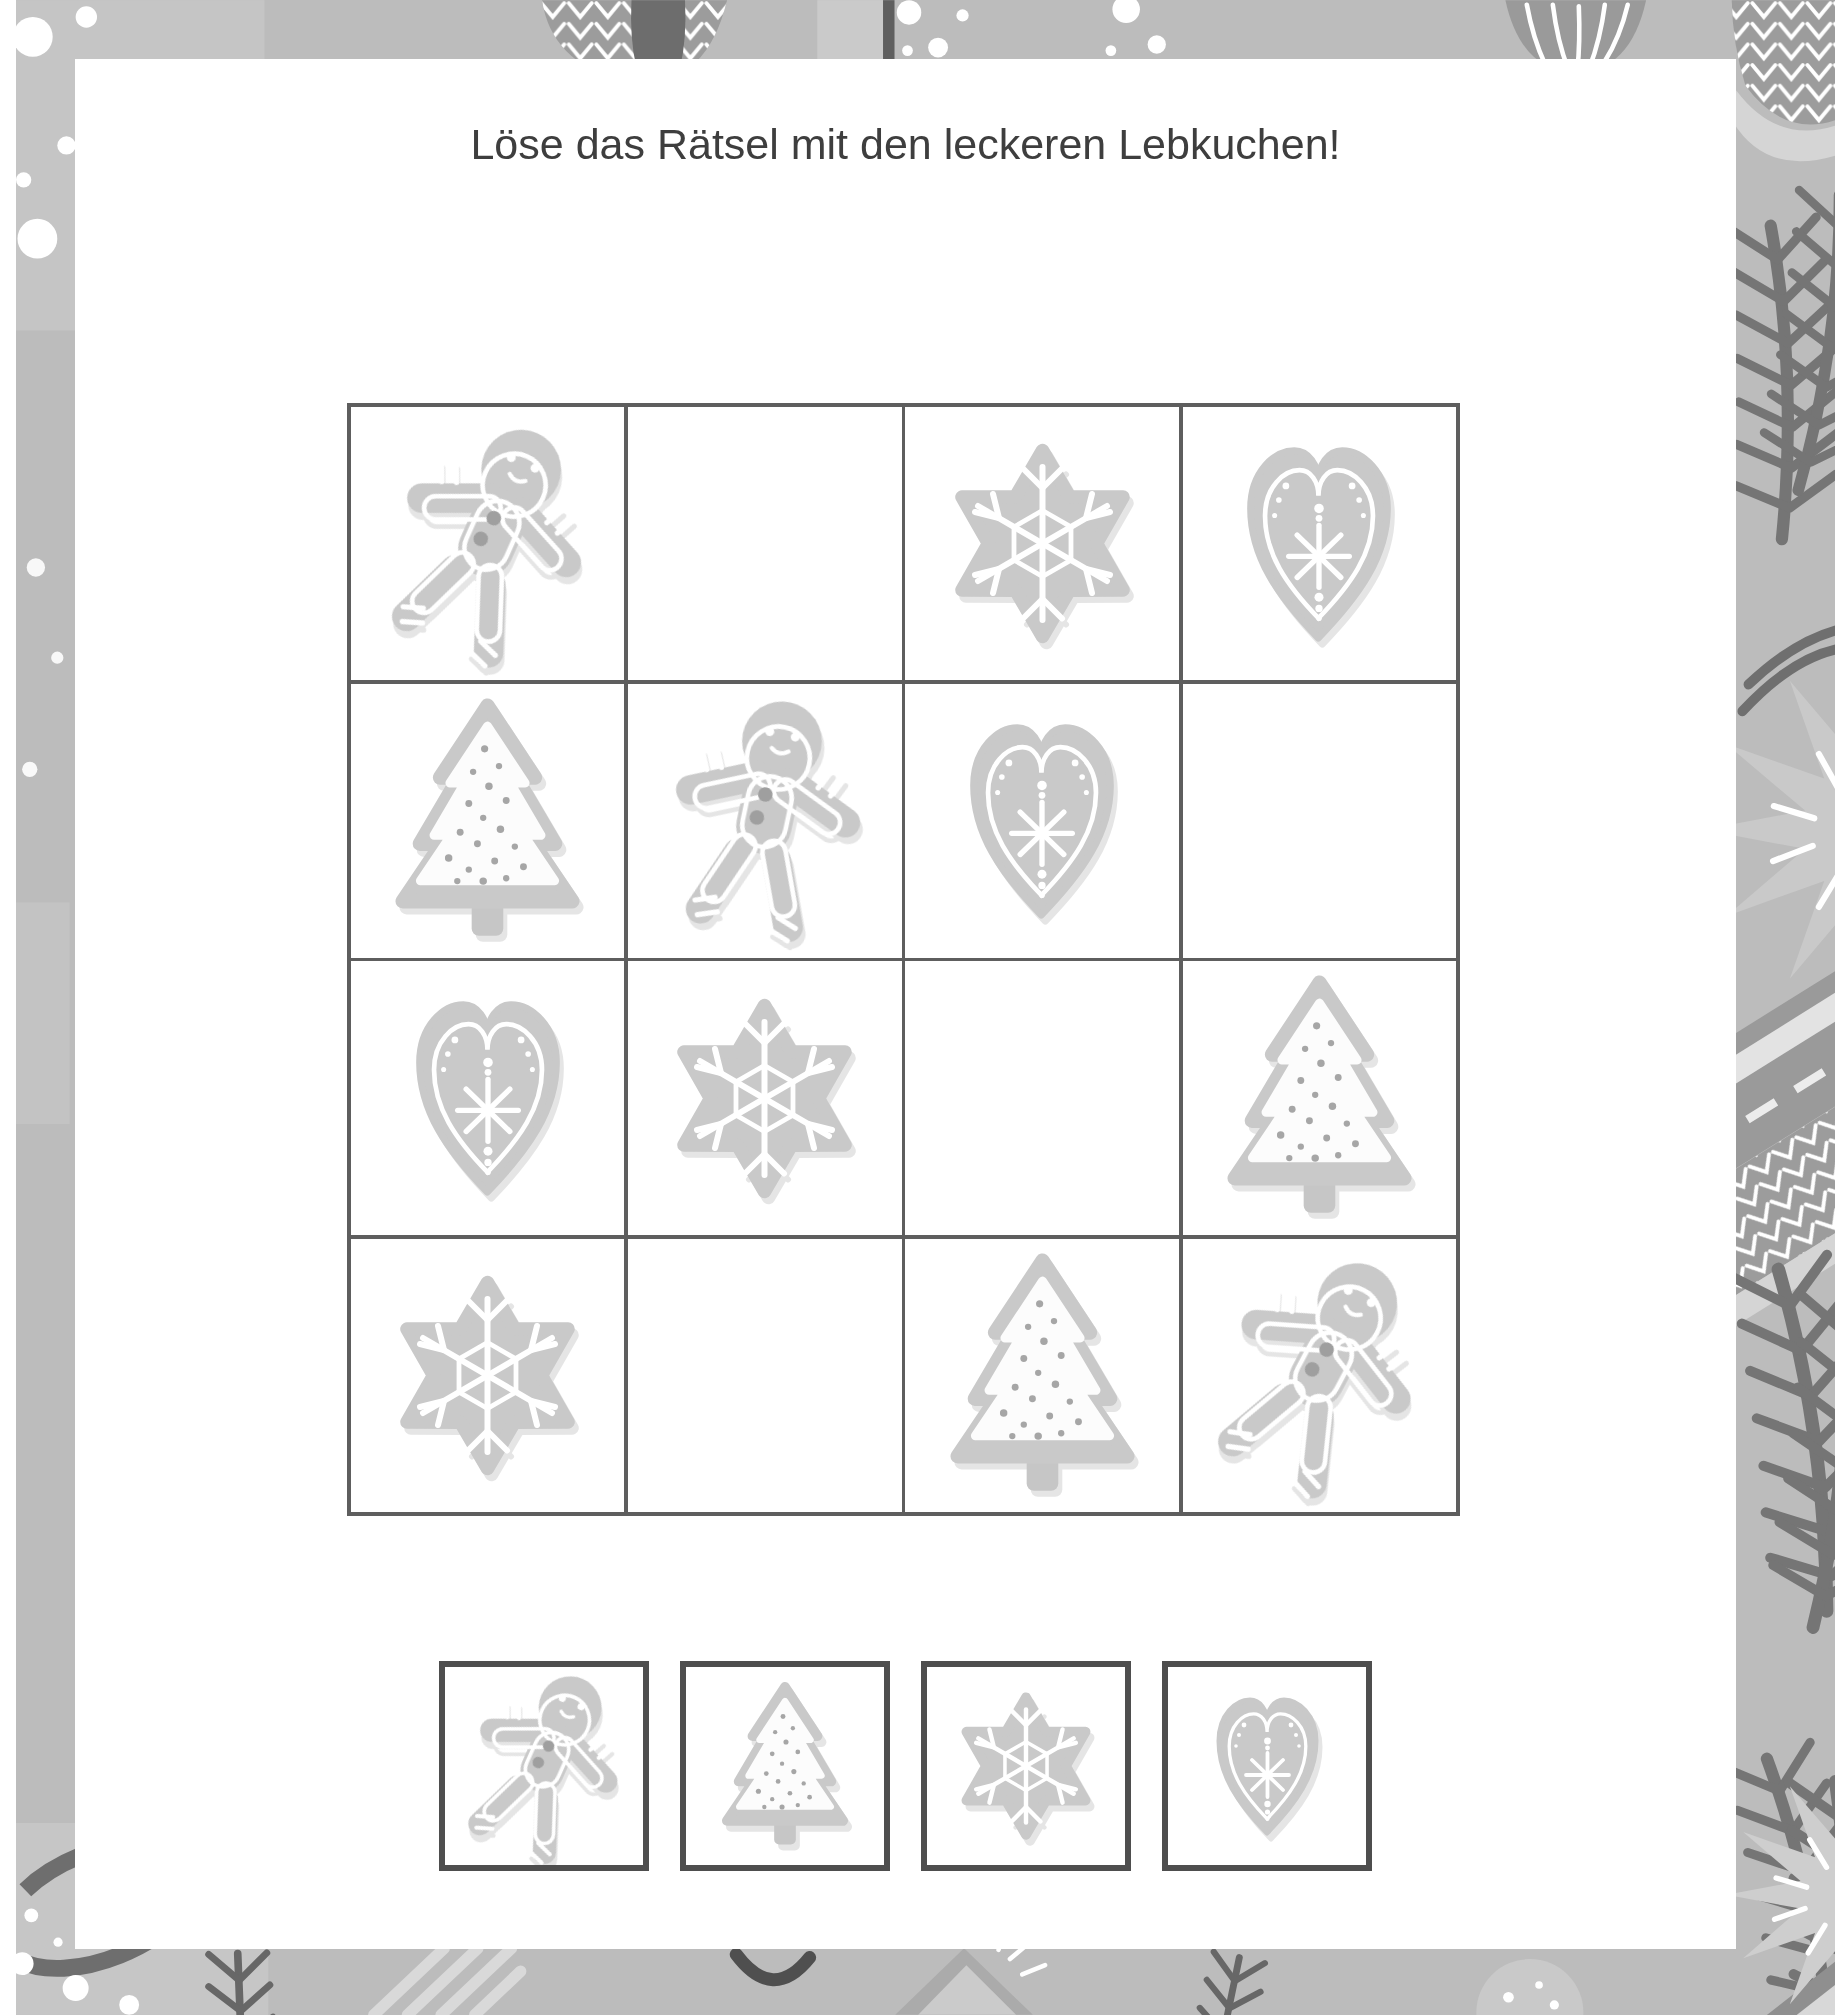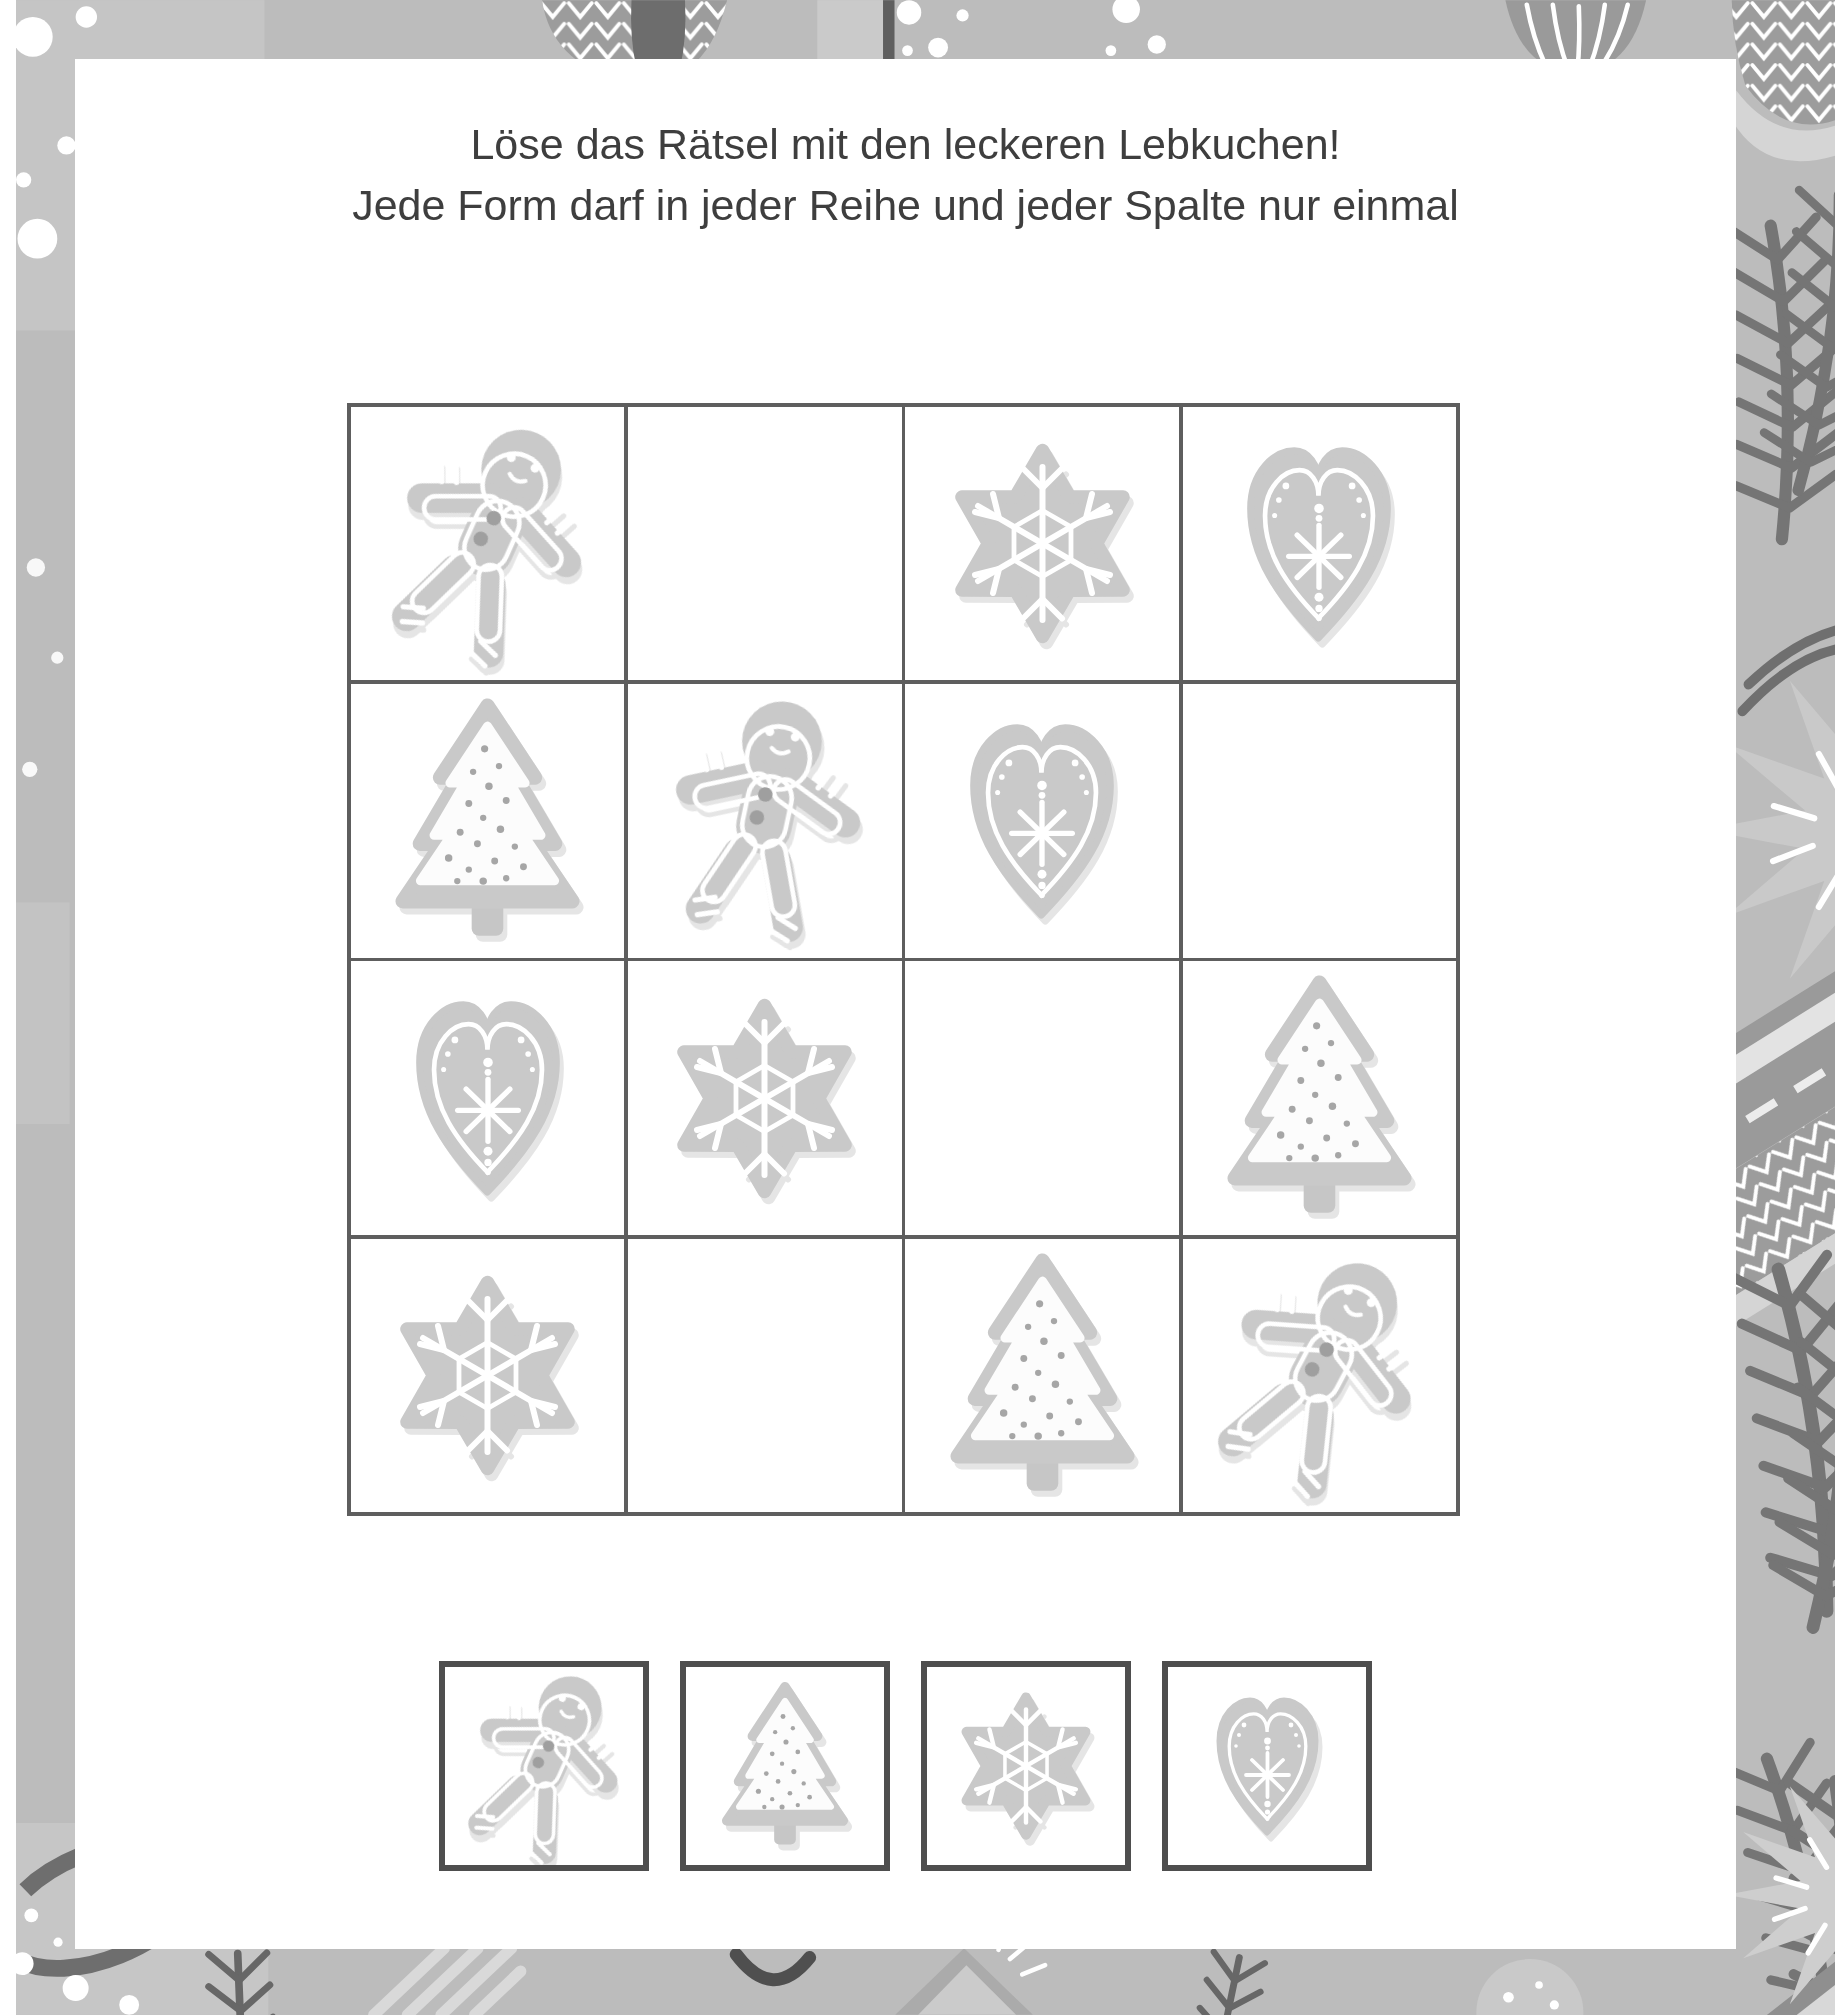--- a/index.html
+++ b/index.html
@@ -181,21 +181,20 @@
       <circle cx="26" cy="742" r="12"></circle>
         <circle cx="54" cy="860" r="8"></circle>
         <circle cx="18" cy="1006" r="10"></circle>
     </g>
     <rect x="0" y="1180" width="70" height="290" fill="#c3c3c3"></rect>
   </svg>
 
   <div class="card">
     <div class="instructions">
       <div>Löse das Rätsel mit den leckeren Lebkuchen!</div>
-      <div>Jede Form darf in jeder Reihe und jeder Spalte nur einmal</div>
     </div>
 
     <div class="grid" id="grid">
         <div class="cell">
           <div class="cookie cookie-gingerbread-man tilt-a">
 <svg viewBox="0 0 120 150" xmlns="http://www.w3.org/2000/svg">
  <g fill="#c9c9c9">
   <circle cx="60" cy="28" r="23"></circle>
   <rect x="44" y="42" width="32" height="52" rx="16"></rect>
   <rect x="4" y="50" width="56" height="17" rx="8.5" transform="rotate(-24 32 58)"></rect>

